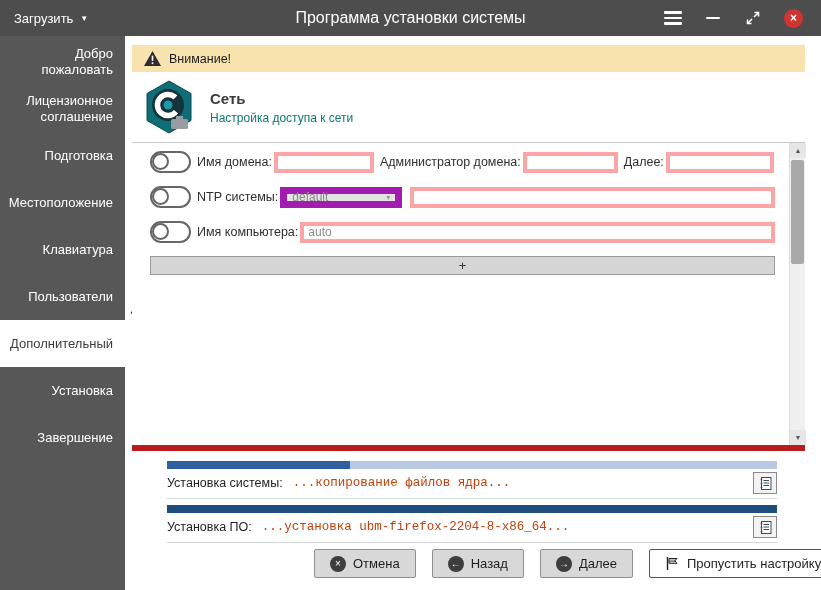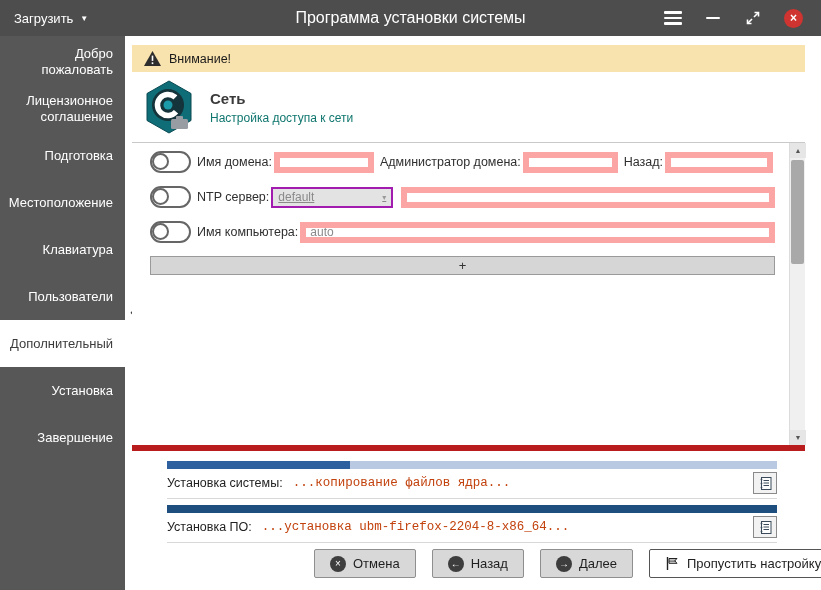--- a/index.html
+++ b/index.html
@@ -34,25 +34,25 @@
   .sec-title { font-size:15px; color:#3a3a3a; margin-bottom:4px;font-weight:bold; }
   .sec-sub { font-size:12px; color:#0f766e; }
 
   
   .form-area { position:absolute; left:0; top:107px; width:673px; height:302px; }
   .form-scroll { position:absolute; left:0; top:0; right:16px; bottom:0; padding:8px 14px 0 18px; overflow:hidden; }
   .frow { display:flex; align-items:center; margin-bottom:13px; }
   .toggle { width:41px; height:22px; border:2px solid #666; border-radius:12px; background:#fff; position:relative; flex:none; cursor:pointer; }
   .toggle .knob { position:absolute; left:0; top:0; width:17px; height:17px; border-radius:50%; background:#fff; border:2px solid #666; }
   .flabel { font-size:12.5px; color:#2f2f2f; margin:0 2px 0 6px; white-space:nowrap; }
-  .fin { height:21px; border:6px solid #fca5a5; background:#fff; font:12px "Liberation Sans","DejaVu Sans",sans-serif; padding:0 4px; flex:none; color:#333; }
+  .fin { height:21px; border:4px solid #fca5a5; background:#fff; font:12px "Liberation Sans","DejaVu Sans",sans-serif; padding:0 4px; flex:none; color:#333; }
   .fin::placeholder { color:#8a8a8a; }
   .w100 { width:100px; } .w95 { width:95px; } .w108 { width:108px; }
   .grow { flex:1 1 auto; min-width:0; }
-  .combo { height:21px; width:122px; border:2px solid #a21caf; background:#e3e3e3; color:#8a8a8a; display:flex; align-items:center; padding:0 5px; font-size:12px; flex:none; cursor:default;text-decoration:underline; }
+  .combo { height:21px; width:122px; border:7px solid #a21caf; background:#e3e3e3; color:#8a8a8a; display:flex; align-items:center; padding:0 5px; font-size:12px; flex:none; cursor:default; }
   .combo .arrow { margin-left:auto; font-size:8px; color:#9a9a9a; }
   .plus-btn { display:block; height:19px; width:100%; margin-top:2px; background:#d6d6d6; border:1px solid #9a9a9a; font-size:13px; color:#333; cursor:pointer; font-family:inherit; }
 
   
   .vscroll { position:absolute; right:0; top:0; width:16px; height:302px; background:#f0f0f0; border-left:1px solid #dcdcdc; }
   .vs-btn { position:absolute; left:0; width:16px; height:15px; background:#e6e6e6; display:flex; align-items:center; justify-content:center; cursor:pointer; }
   .vs-up { top:0; } .vs-down { bottom:0; }
   .tri { font-size:7px; color:#555; line-height:1; }
   .vs-thumb { position:absolute; left:1px; top:17px; width:13px; height:104px; background:#a9a9a9; border-radius:2px; cursor:pointer; }
 
@@ -173,29 +173,29 @@
       <div class="form-scroll">
 
         <div class="frow">
           <div class="toggle">
               <div class="knob"></div>
             </div>
           <span class="flabel">Имя домена:</span>
           <input class="fin w100" style="">
           <span class="flabel">Администратор домена:</span>
           <input class="fin w95" style="">
-          <span class="flabel">Назад:</span>
+          <span class="flabel">Далее:</span>
           <input class="fin w108" style="">
         </div>
 
         <div class="frow">
           <div class="toggle">
               <div class="knob"></div>
             </div>
-          <span class="flabel">NTP сервер:</span>
+          <span class="flabel">NTP системы:</span>
           <div class="combo">
             <span>default</span>
             <span class="arrow">▾</span>
           </div>
           <span class="flabel"></span>
           <input class="fin grow" style="">
         </div>
 
         <div class="frow">
           <div class="toggle">

